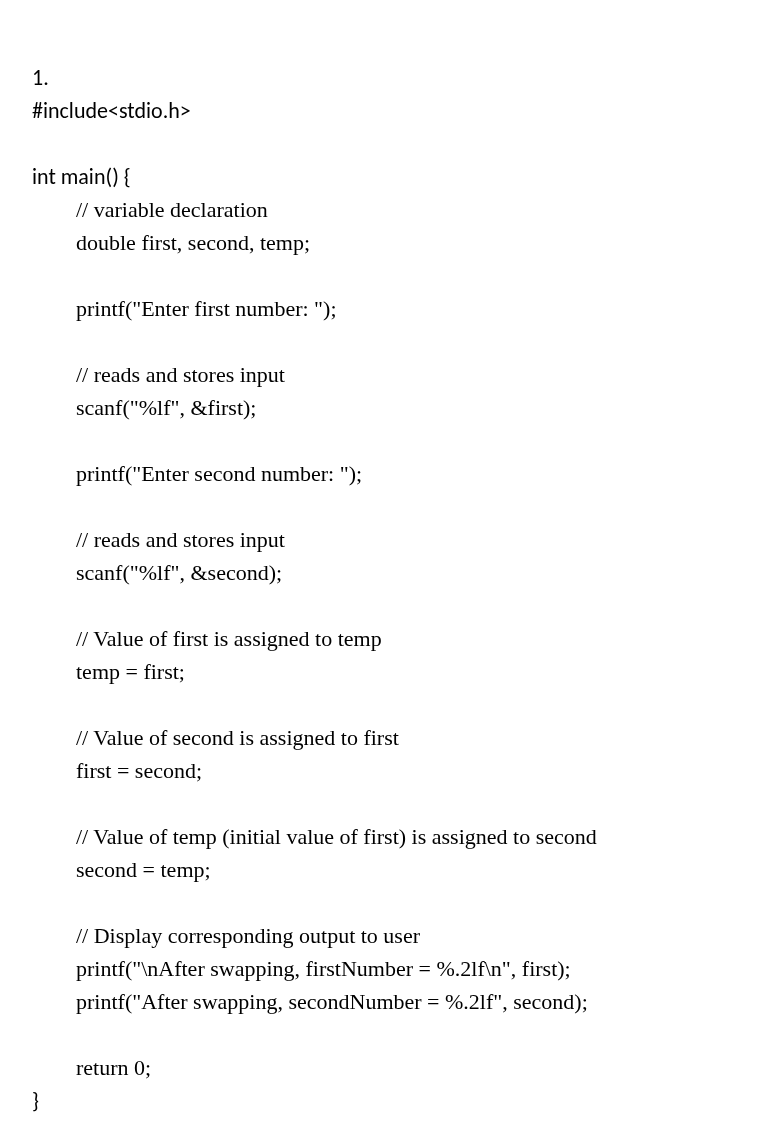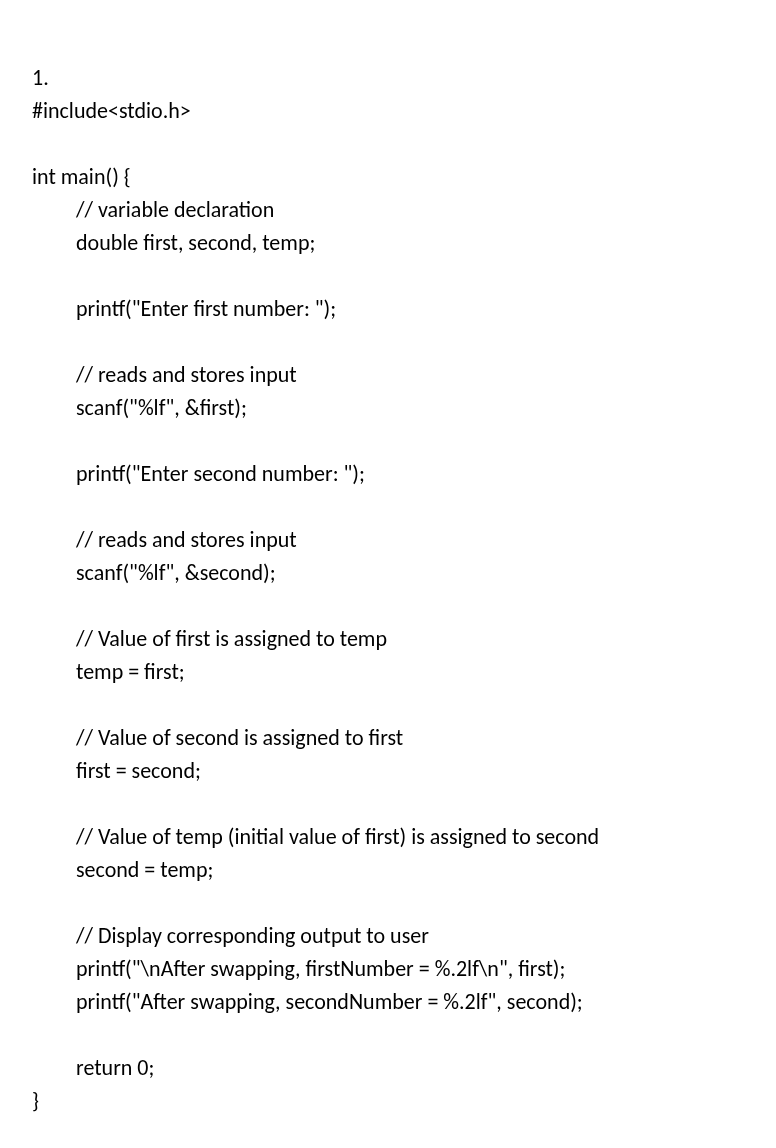--- a/index.html
+++ b/index.html
@@ -19,19 +19,20 @@
     }
     .code-container {
       white-space: pre;
     }
     .line {
       display: block;
       min-height: 33px;
     }
     .indent {
       padding-left: 44px;
+      font-family: Liberation Serif, serif;
     }
   </style>
 </head>
 <body>
 
 <div class="code-container" id="code-root">
 <span class="line">1.</span><span class="line">#include&lt;stdio.h&gt;</span><span class="line"></span><span class="line">int main() {</span><span class="line indent">// variable declaration</span><span class="line indent">double first, second, temp;</span><span class="line"></span><span class="line indent">printf("Enter first number: ");</span><span class="line"></span><span class="line indent">// reads and stores input</span><span class="line indent">scanf("%lf", &amp;first);</span><span class="line"></span><span class="line indent">printf("Enter second number: ");</span><span class="line"></span><span class="line indent">// reads and stores input</span><span class="line indent">scanf("%lf", &amp;second);</span><span class="line"></span><span class="line indent">// Value of first is assigned to temp</span><span class="line indent">temp = first;</span><span class="line"></span><span class="line indent">// Value of second is assigned to first</span><span class="line indent">first = second;</span><span class="line"></span><span class="line indent">// Value of temp (initial value of first) is assigned to second</span><span class="line indent">second = temp;</span><span class="line"></span><span class="line indent">// Display corresponding output to user</span><span class="line indent">printf("\nAfter swapping, firstNumber = %.2lf\n", first);</span><span class="line indent">printf("After swapping, secondNumber = %.2lf", second);</span><span class="line"></span><span class="line indent">return 0;</span><span class="line">}</span></div>
 
 </body></html>

